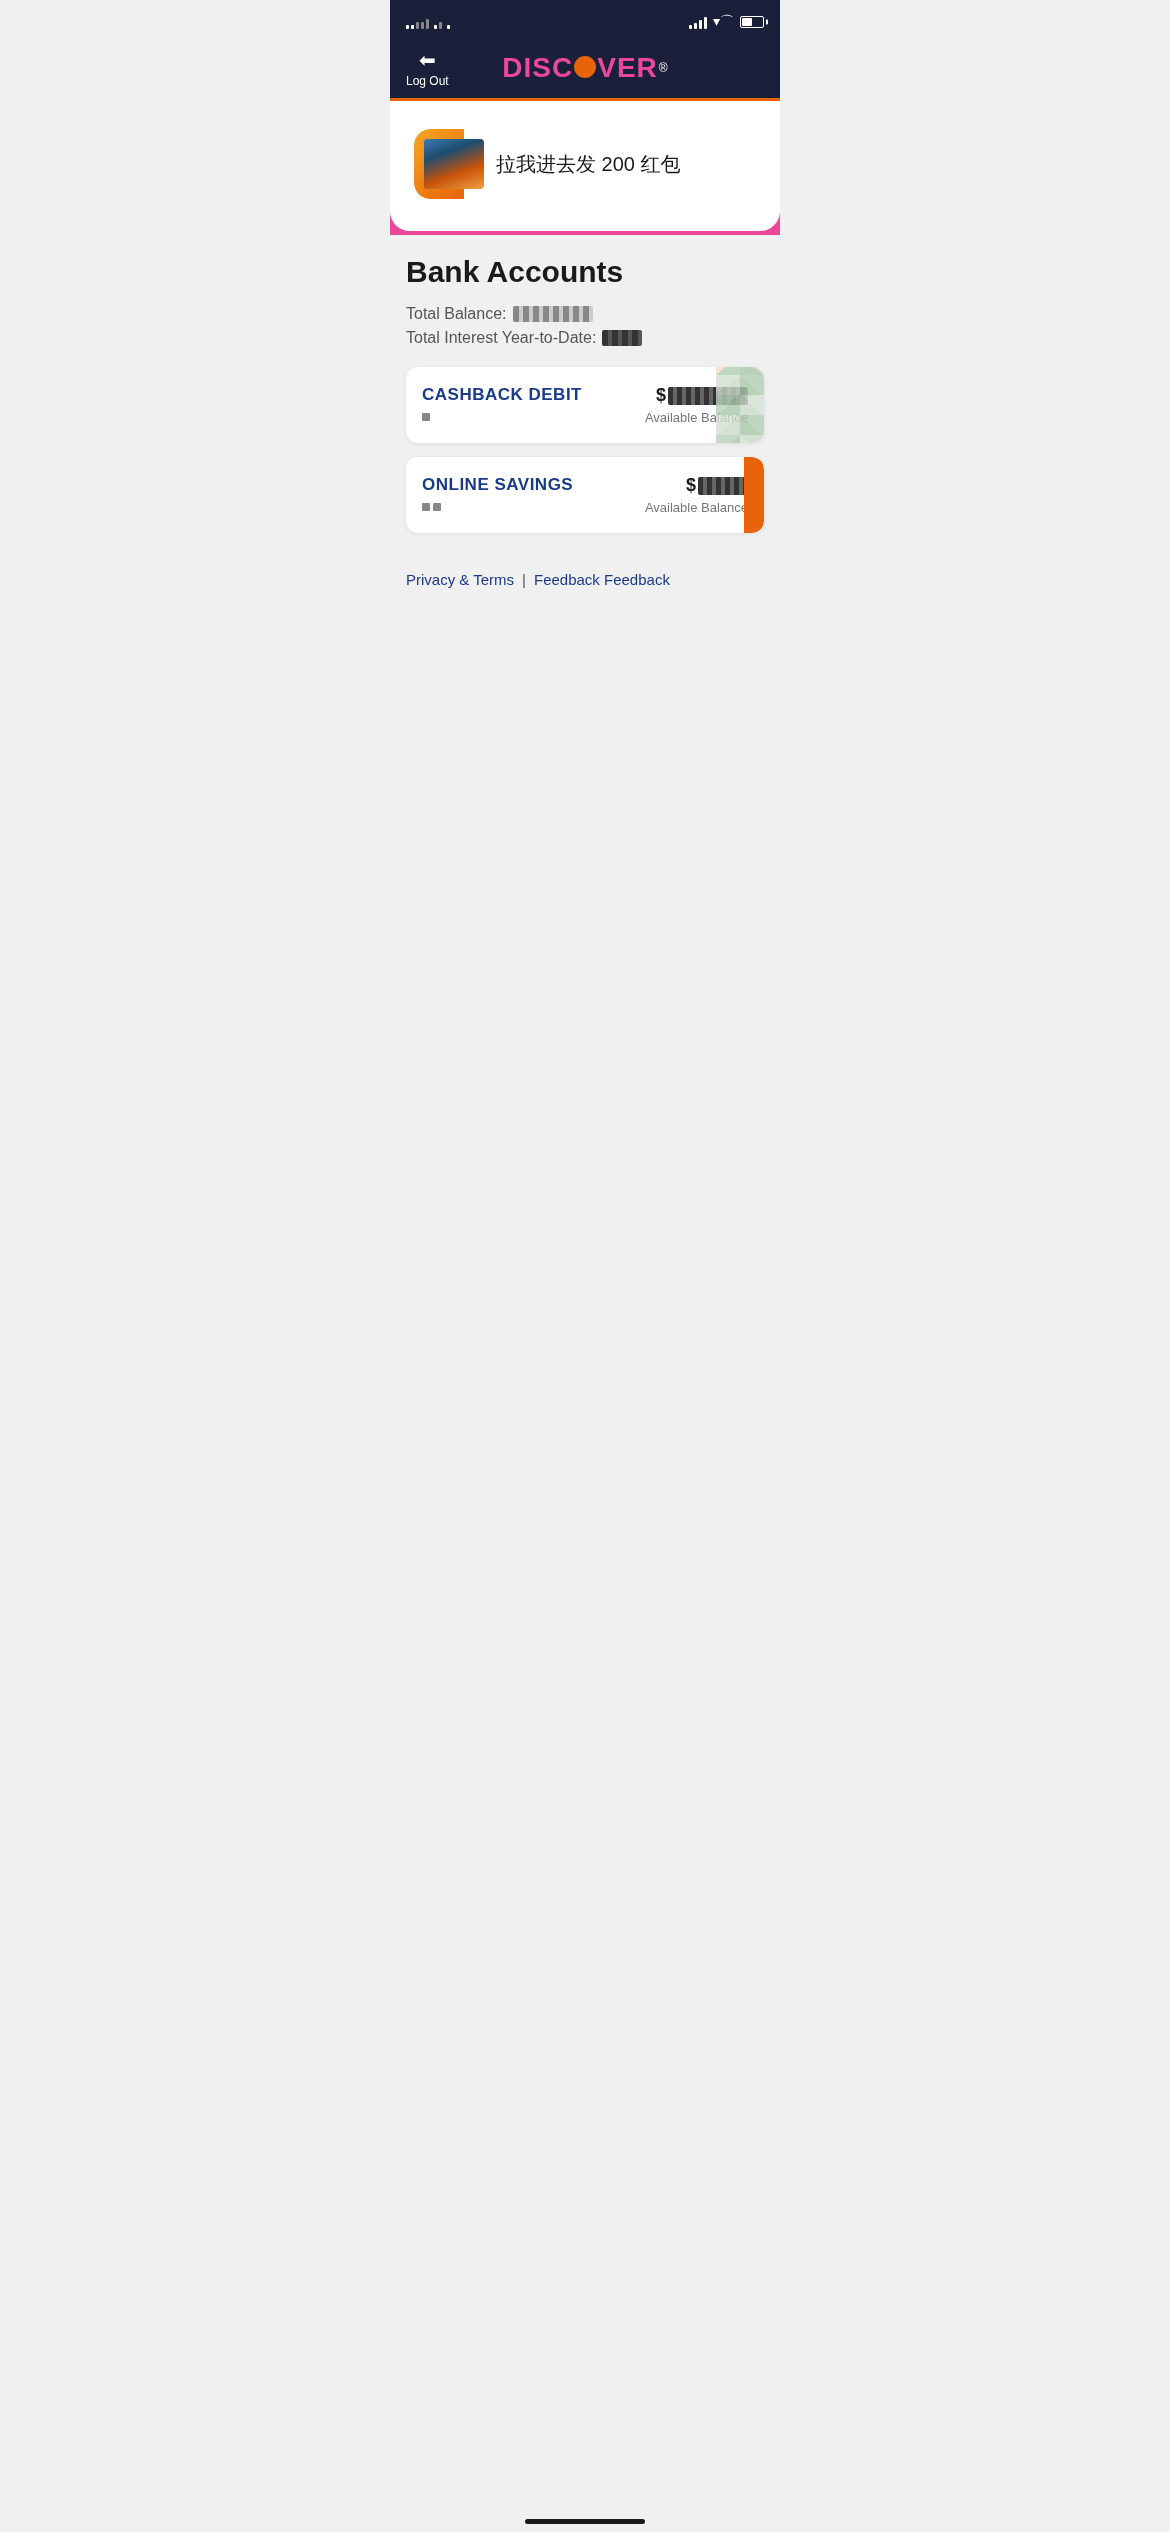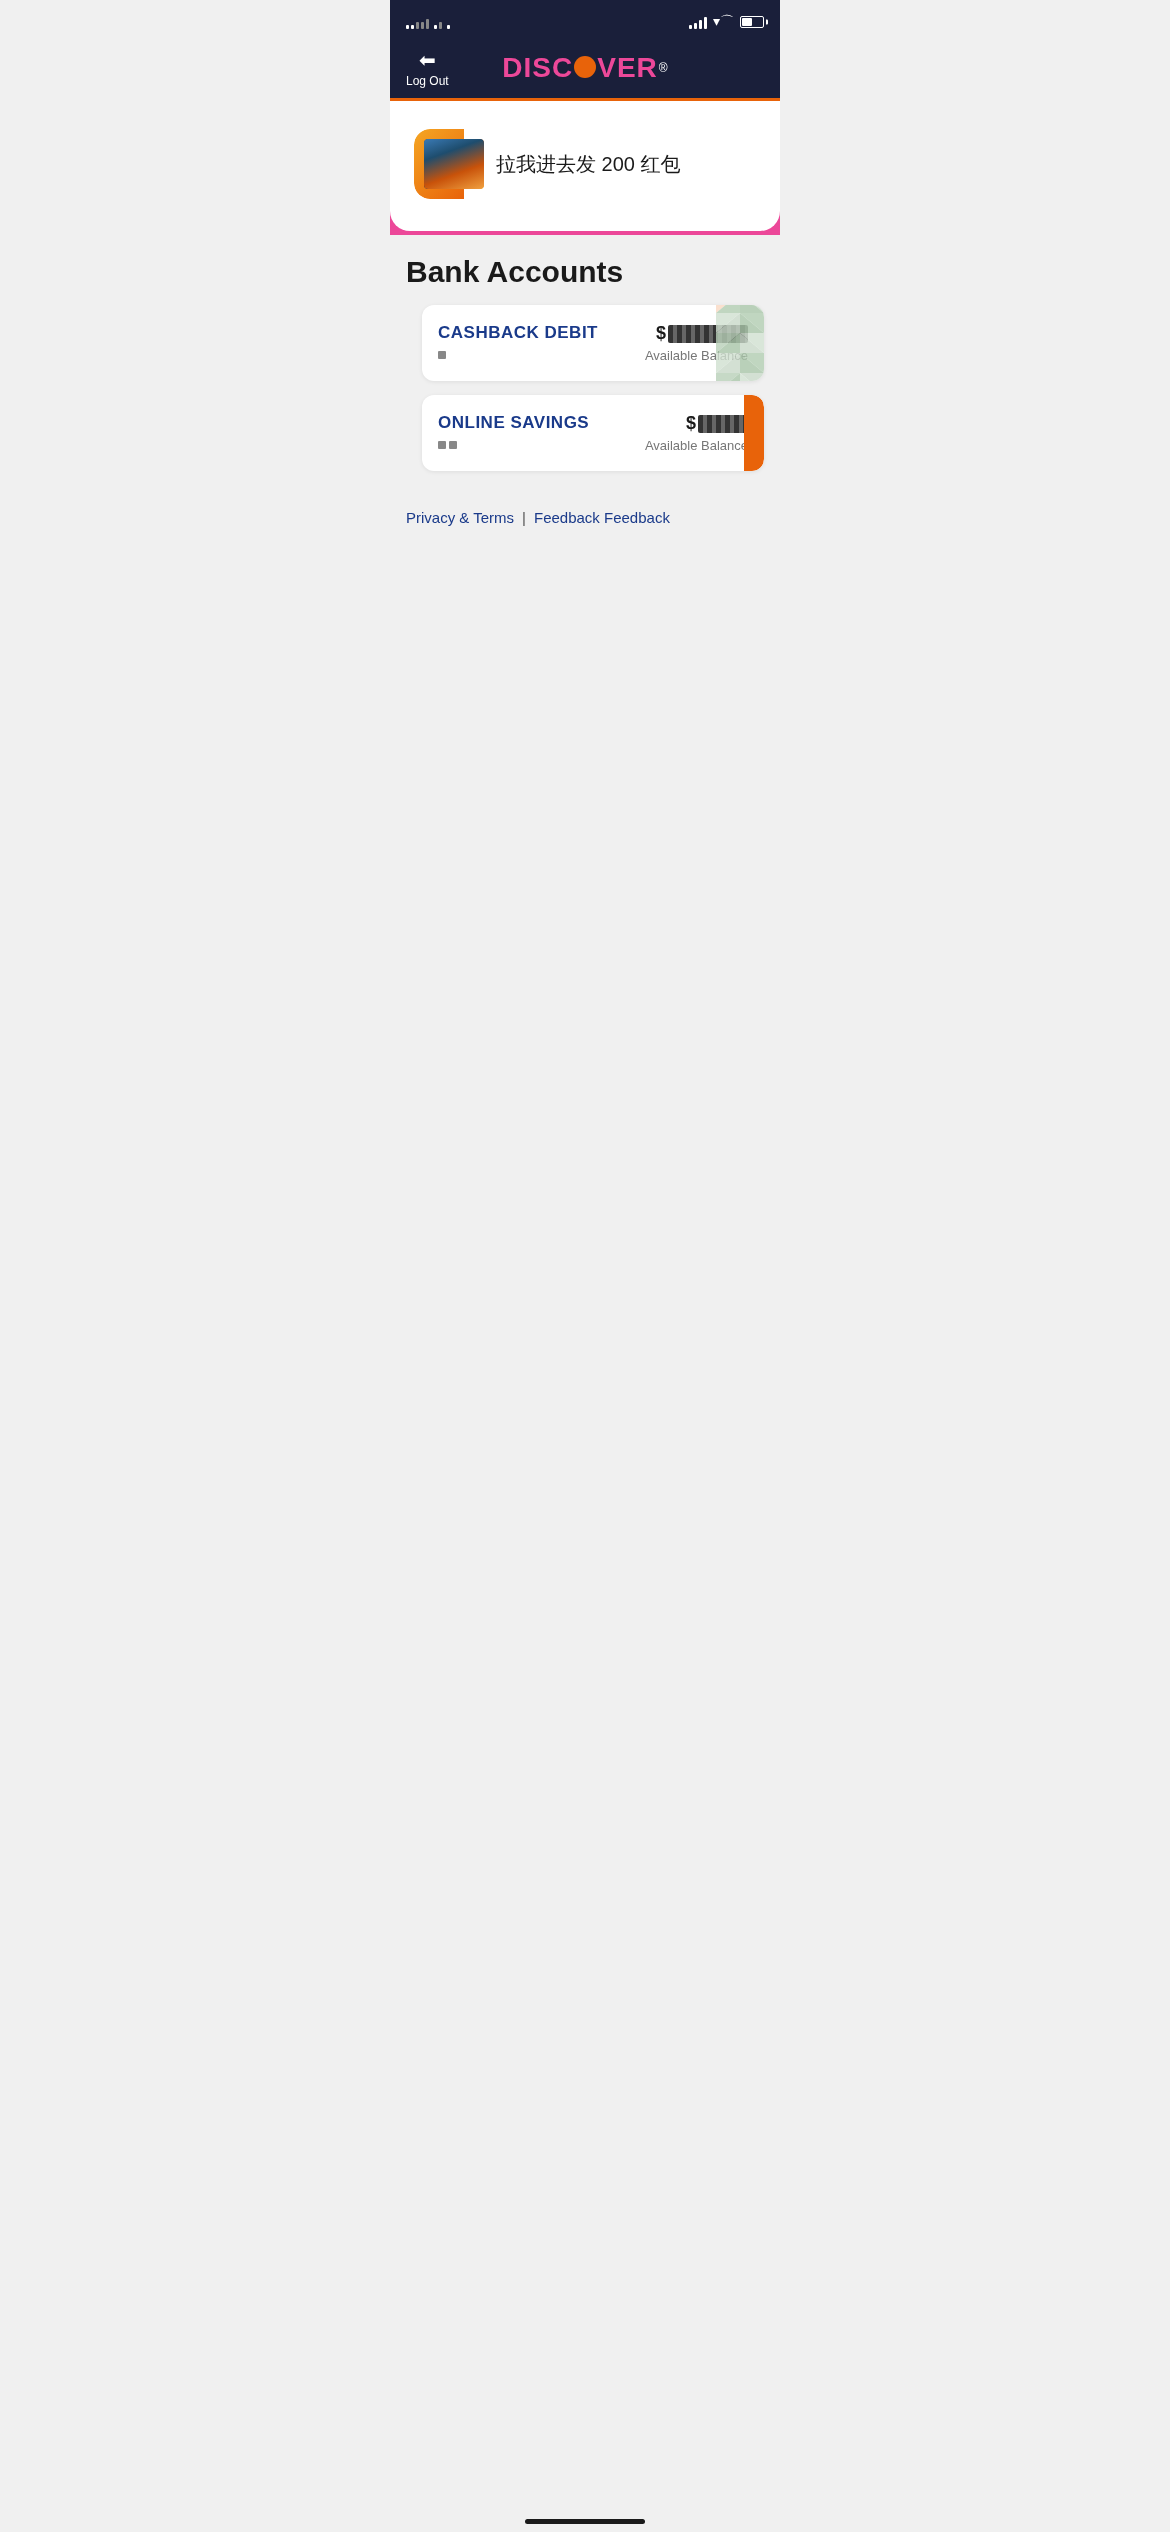--- a/index.html
+++ b/index.html
@@ -235,21 +235,20 @@
       background: white;
       border-radius: 12px;
       padding: 18px 16px;
       margin-bottom: 14px;
       display: flex;
       align-items: flex-start;
       justify-content: space-between;
       position: relative;
       overflow: hidden;
       box-shadow: 0 1px 4px rgba(0,0,0,0.08);
-      margin-left: 16px;
     }
 
     .card-left {
       flex: 1;
     }
 
     .card-name {
       font-size: 17px;
       font-weight: 700;
       color: #1a3a8a;
@@ -428,20 +427,30 @@
       </div>
       <span class="notification-text">拉我进去发 200 红包</span>
     </div>
   </div>
 </div>
 
 <div class="main-content">
 
   <h2 class="section-title">Bank Accounts</h2>
 
+  <div class="balance-info">
+    <div class="balance-row">
+      <span class="balance-label">Total Balance:</span>
+      <span class="balance-value-blurred"></span>
+    </div>
+    <div class="balance-row">
+      <span class="balance-label">Total Interest Year-to-Date:</span>
+      <span class="balance-value-blurred-sm"></span>
+    </div>
+  </div>
 
   <div class="account-card">
     <div class="card-left">
       <div class="card-name">CASHBACK DEBIT</div>
       <div class="card-number-dots">
         <div class="dot"></div>
       </div>
     </div>
     <div class="card-right">
       <div class="card-balance">

